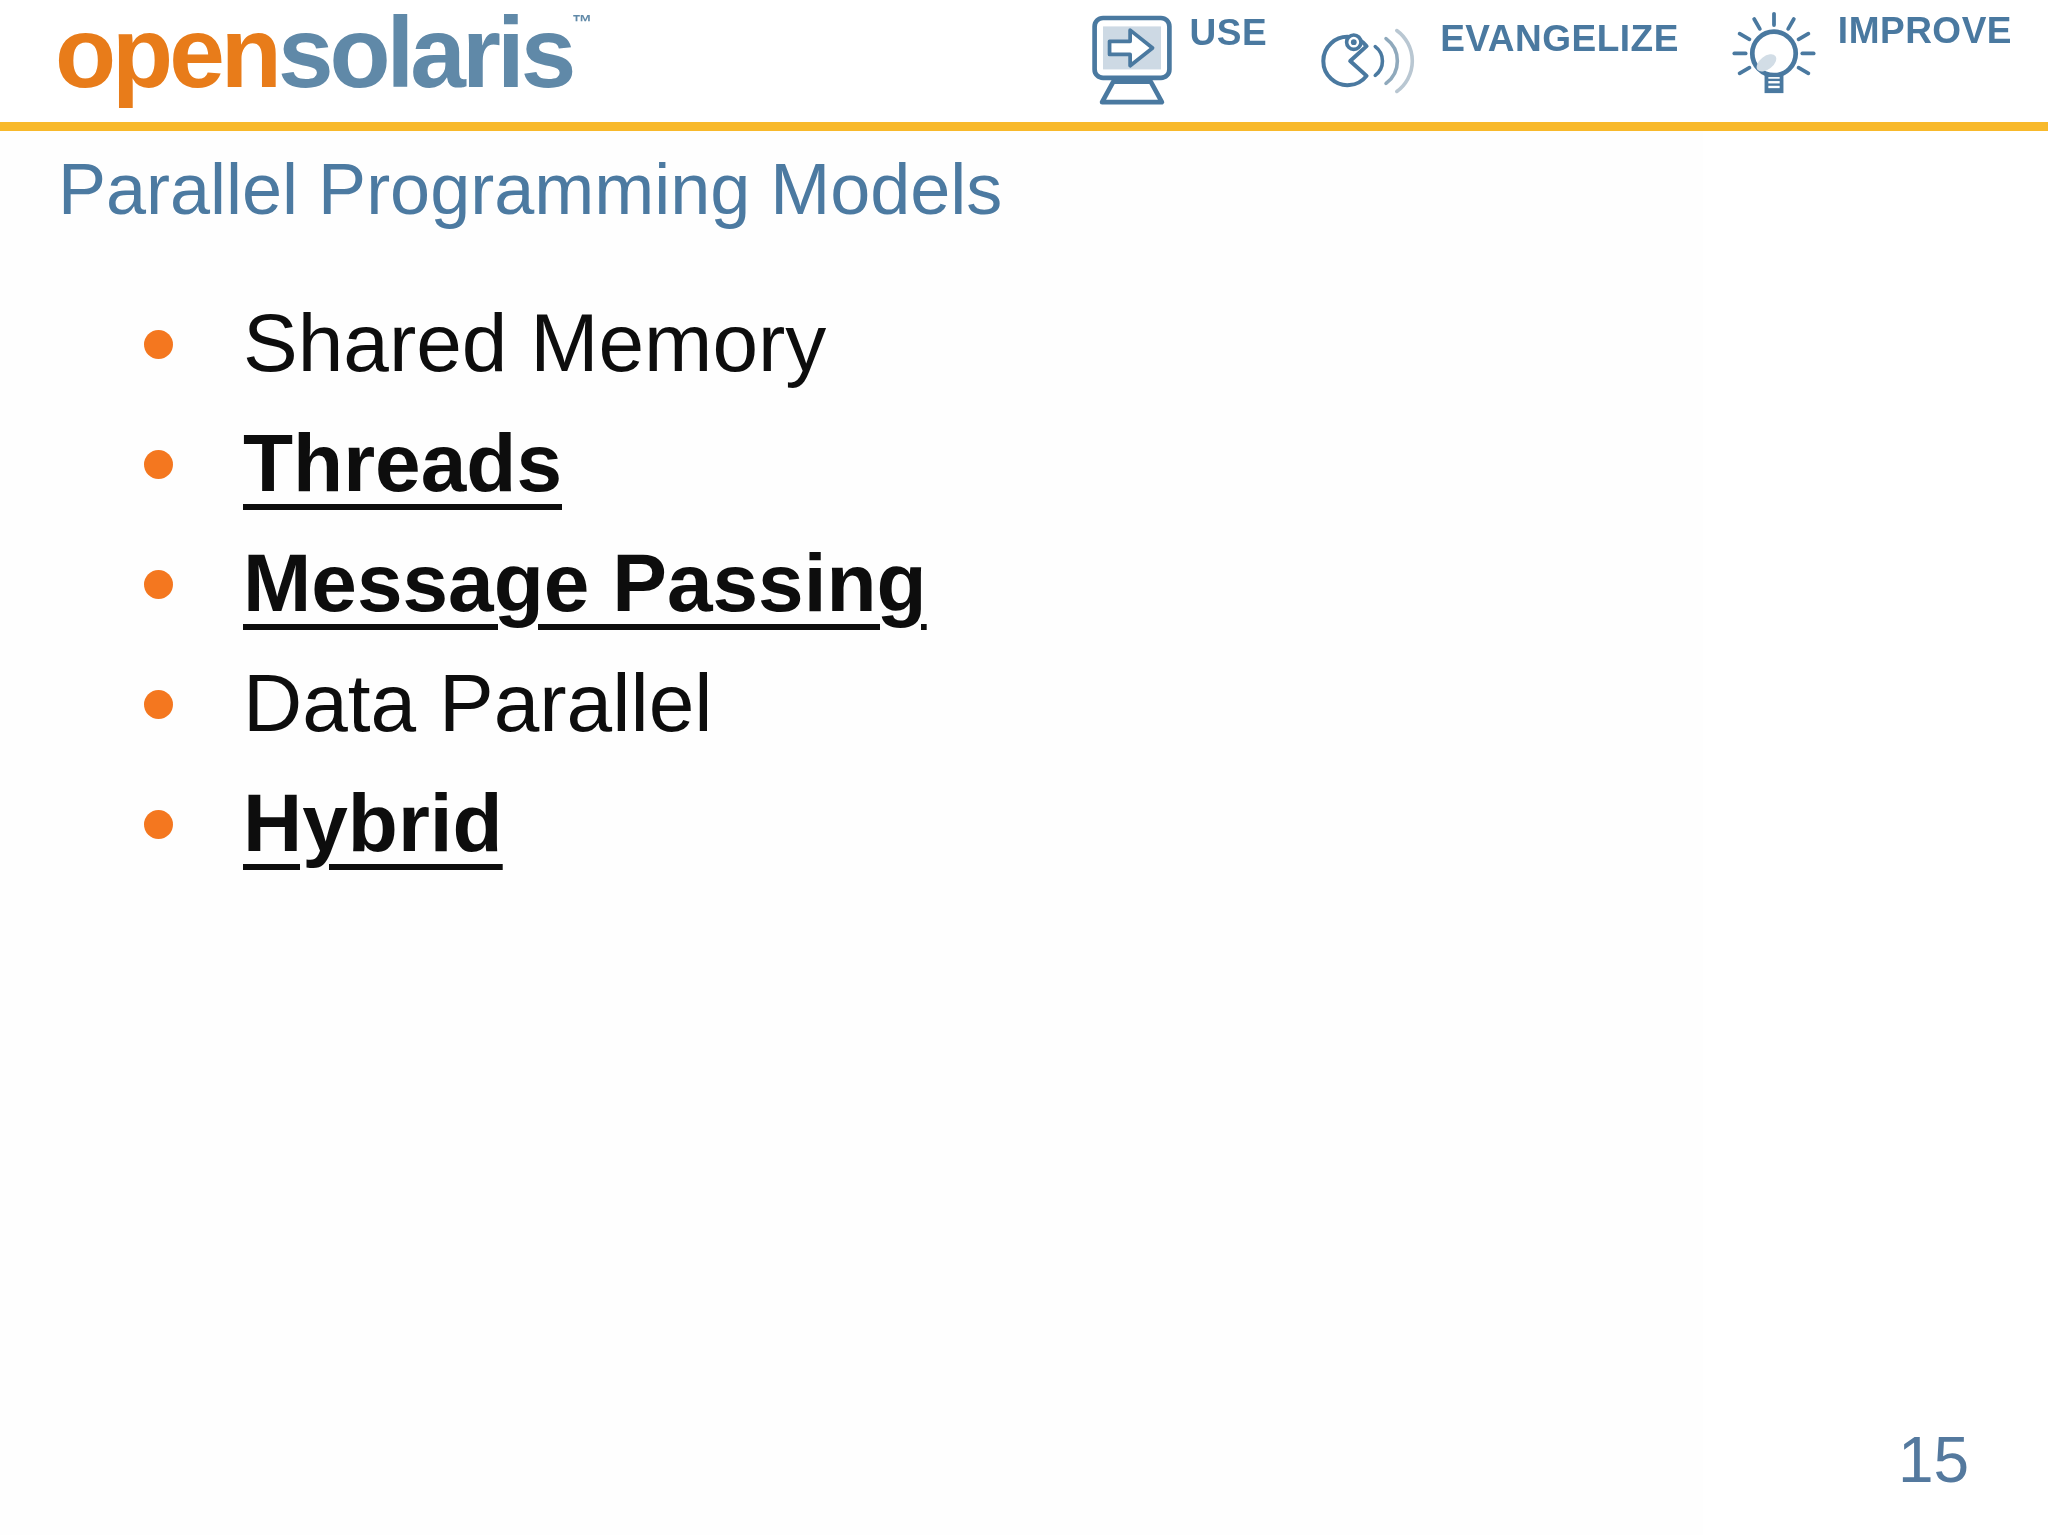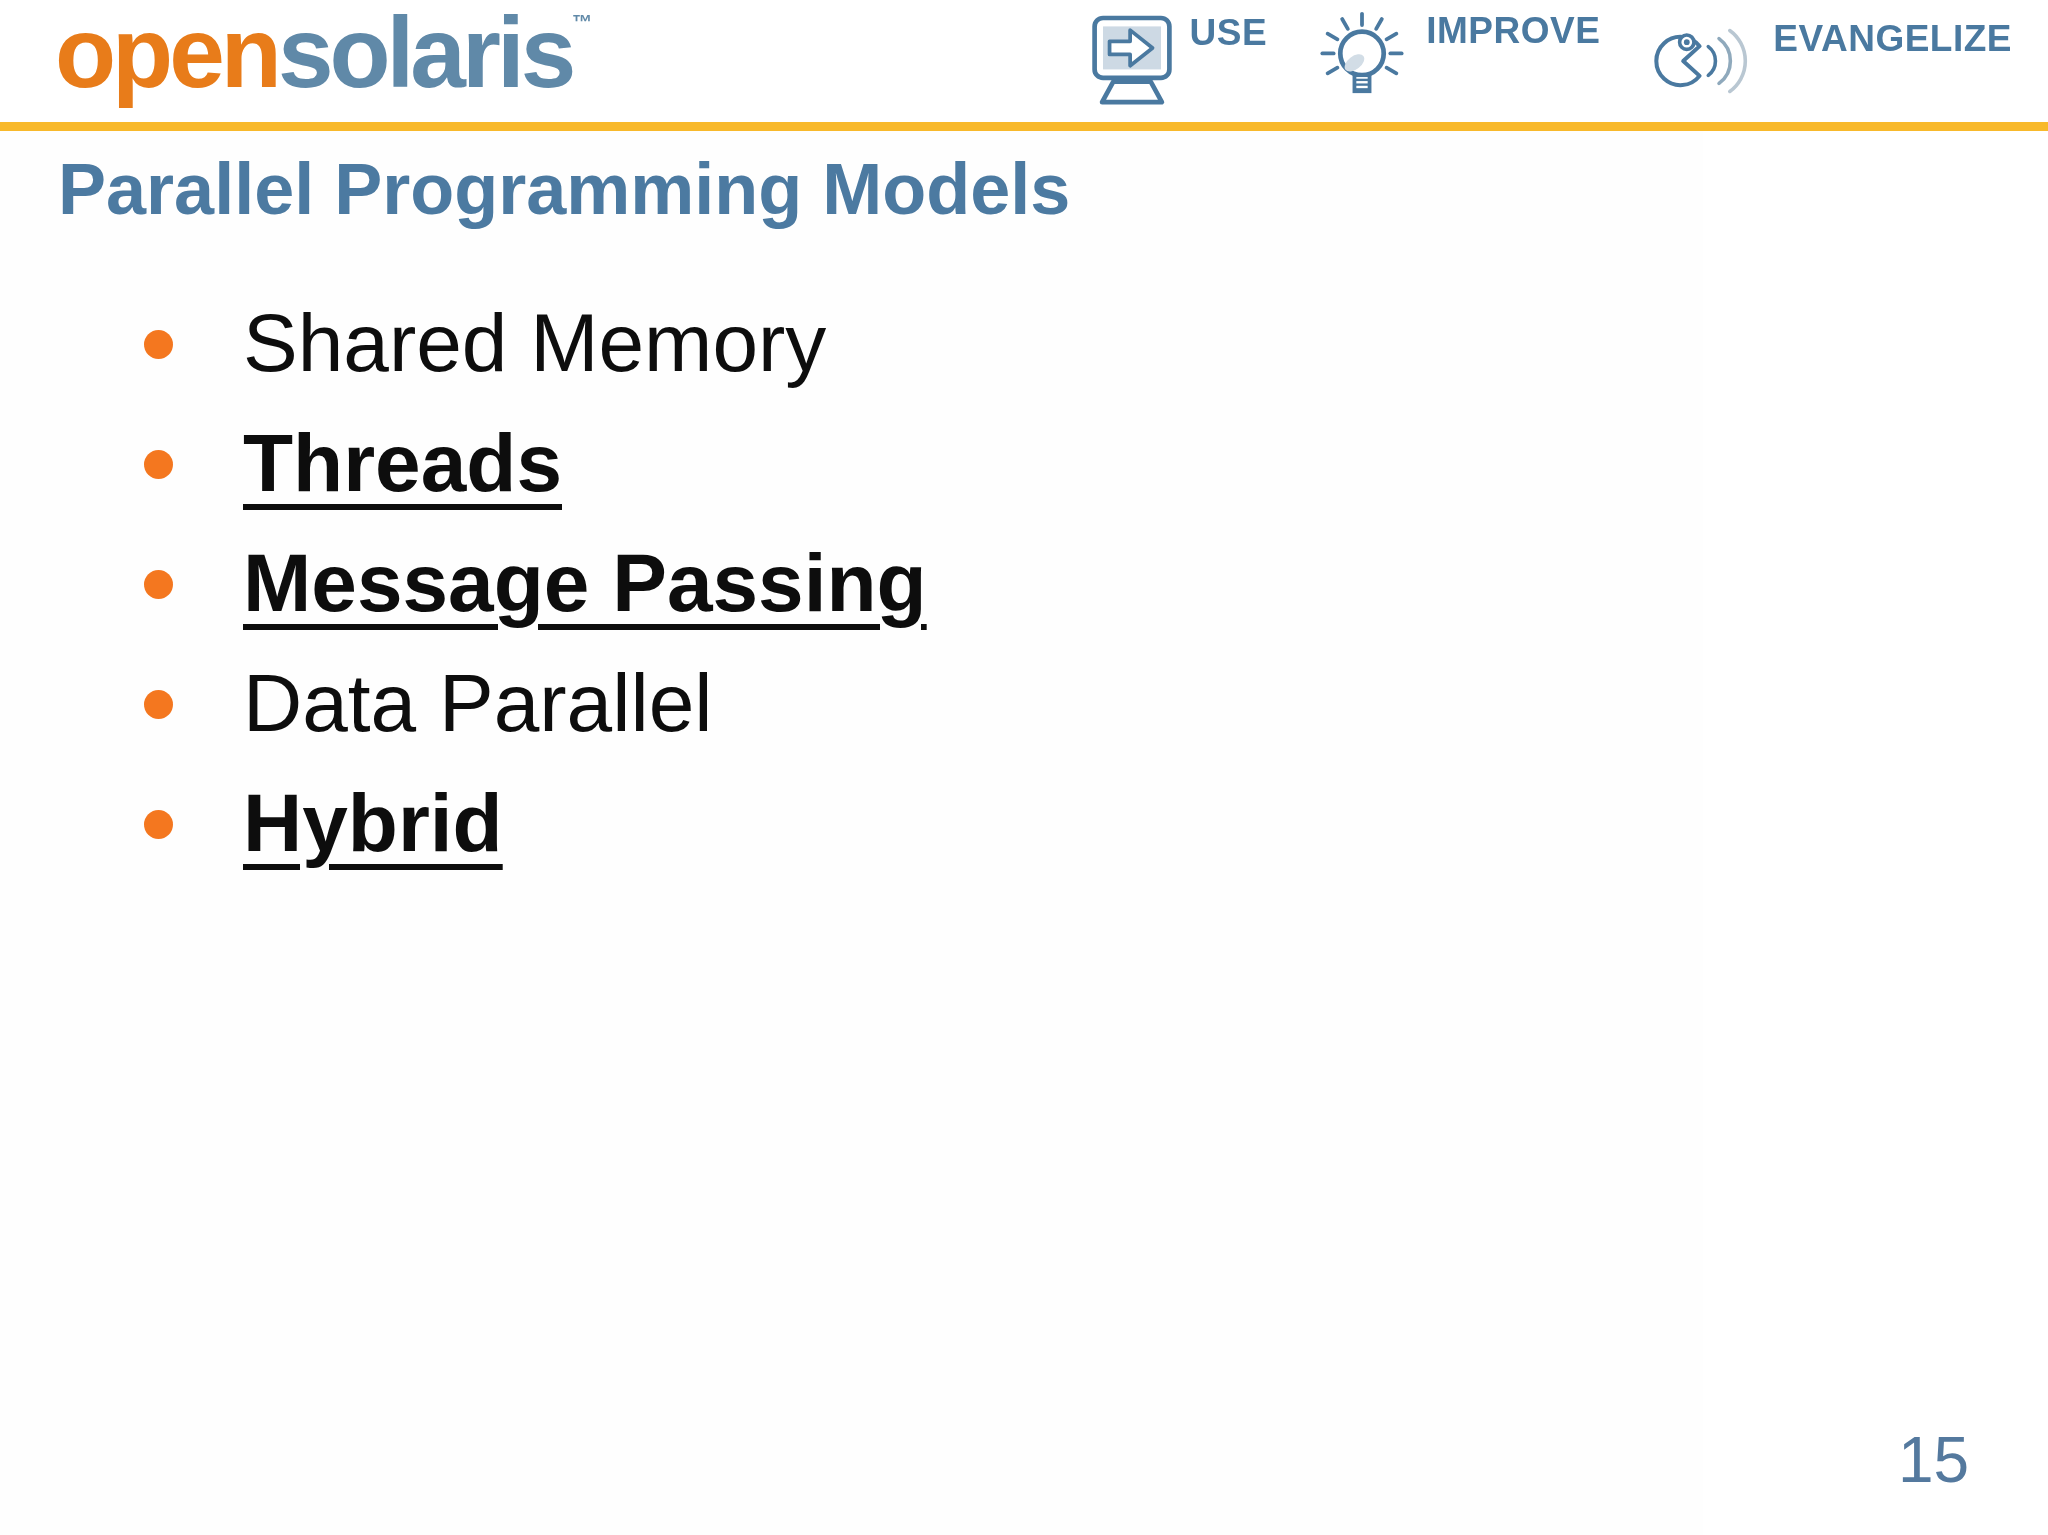--- a/index.html
+++ b/index.html
@@ -49,21 +49,21 @@
   .icon-fill-white { fill: #ffffff; stroke: var(--header-blue, #4A79A0); }
   
   .rule {
     position: absolute; top: 122px; left: 0;
     width: 2048px; height: 9px;
     background: var(--rule-yellow, #F8B92B);
   }
   
   .title {
     position: absolute; left: 58px; top: 150px;
-    font-size: 72px; font-weight: bold; line-height: 1.1;
+    font-size: 72px; font-weight: normal; line-height: 1.1;
     color: var(--title-blue, #4C7AA1);
     letter-spacing: 0;
     white-space: nowrap;
   }
   .bullet-list {
     position: absolute; left: 144px; top: 283px;
     display: flex; flex-direction: column; text-align: right;
   }
   .bullet-item {
     height: 120px;
@@ -110,20 +110,32 @@
         <svg width="86" height="98" viewBox="0 0 92 100">
           <rect class="icon-fill-white" x="6" y="4" width="80" height="64" rx="9" stroke-width="5"></rect>
           <rect x="15" y="13" width="62" height="46" fill="#CDD9E4" stroke="none"></rect>
           <polygon class="icon-fill-white" points="22,29 44,29 44,17 68,36 44,55 44,43 22,43" stroke-width="4" stroke-linejoin="round"></polygon>
           <polygon class="icon-fill-white" points="26,72 66,72 78,94 14,94" stroke-width="5" stroke-linejoin="round"></polygon>
         </svg>
         <span class="label">USE</span>
       </div>
 
       <div class="header-action">
+        <svg width="112" height="86" viewBox="0 0 118 96">
+          <path class="icon-fill-white" d="M 56.3 31.4 A 27 27 0 1 0 56.3 64.6 L 38 48 Z" stroke-width="4.5" stroke-linejoin="round"></path>
+          <circle class="icon-fill-white" cx="42" cy="27" r="8" stroke-width="4"></circle>
+          <circle cx="42" cy="27" r="3.2" fill="#4A79A0" stroke="none"></circle>
+          <path d="M 66 32 A 20 20 0 0 1 66 64" fill="none" stroke="#4A79A0" stroke-width="4" stroke-linecap="round"></path>
+          <path d="M 78 23 A 31 31 0 0 1 78 73" fill="none" stroke="#8FA9BC" stroke-width="4" stroke-linecap="round"></path>
+          <path d="M 90 14 A 42 42 0 0 1 90 82" fill="none" stroke="#B9C7D2" stroke-width="4" stroke-linecap="round"></path>
+        </svg>
+        <span class="label">EVANGELIZE</span>
+      </div>
+
+      <div class="header-action">
         <svg width="98" height="102" viewBox="0 0 100 108">
           <g class="icon-stroke" stroke-width="4" stroke-linecap="round">
             <line x1="50" y1="16" x2="50" y2="4"></line>
             <line x1="65" y1="20" x2="71" y2="9.6"></line>
             <line x1="35" y1="20" x2="29" y2="9.6"></line>
             <line x1="76" y1="31" x2="86.4" y2="25"></line>
             <line x1="24" y1="31" x2="13.6" y2="25"></line>
             <line x1="80" y1="46" x2="92" y2="46"></line>
             <line x1="20" y1="46" x2="8" y2="46"></line>
             <line x1="76" y1="61" x2="86.4" y2="67"></line>
@@ -132,32 +144,20 @@
           <circle class="icon-fill-white" cx="50" cy="46" r="23" stroke-width="5"></circle>
           <ellipse cx="42" cy="56" rx="12" ry="7" fill="#D2DDE6" stroke="none" transform="rotate(-38 42 56)"></ellipse>
           <rect class="icon-fill-white" x="42" y="69" width="16" height="17" stroke-width="4"></rect>
           <g class="icon-stroke" stroke-width="2.5">
             <line x1="42" y1="74" x2="58" y2="74"></line>
             <line x1="42" y1="79" x2="58" y2="79"></line>
             <line x1="42" y1="84" x2="58" y2="84"></line>
           </g>
         </svg>
         <span class="label">IMPROVE</span>
-      </div>
-
-      <div class="header-action">
-        <svg width="112" height="86" viewBox="0 0 118 96">
-          <path class="icon-fill-white" d="M 56.3 31.4 A 27 27 0 1 0 56.3 64.6 L 38 48 Z" stroke-width="4.5" stroke-linejoin="round"></path>
-          <circle class="icon-fill-white" cx="42" cy="27" r="8" stroke-width="4"></circle>
-          <circle cx="42" cy="27" r="3.2" fill="#4A79A0" stroke="none"></circle>
-          <path d="M 66 32 A 20 20 0 0 1 66 64" fill="none" stroke="#4A79A0" stroke-width="4" stroke-linecap="round"></path>
-          <path d="M 78 23 A 31 31 0 0 1 78 73" fill="none" stroke="#8FA9BC" stroke-width="4" stroke-linecap="round"></path>
-          <path d="M 90 14 A 42 42 0 0 1 90 82" fill="none" stroke="#B9C7D2" stroke-width="4" stroke-linecap="round"></path>
-        </svg>
-        <span class="label">EVANGELIZE</span>
       </div>
 
     </div>
   </div>
 
   <div class="rule"></div>
 
   <div class="title">Parallel Programming Models</div>
 
   <div class="bullet-list">

